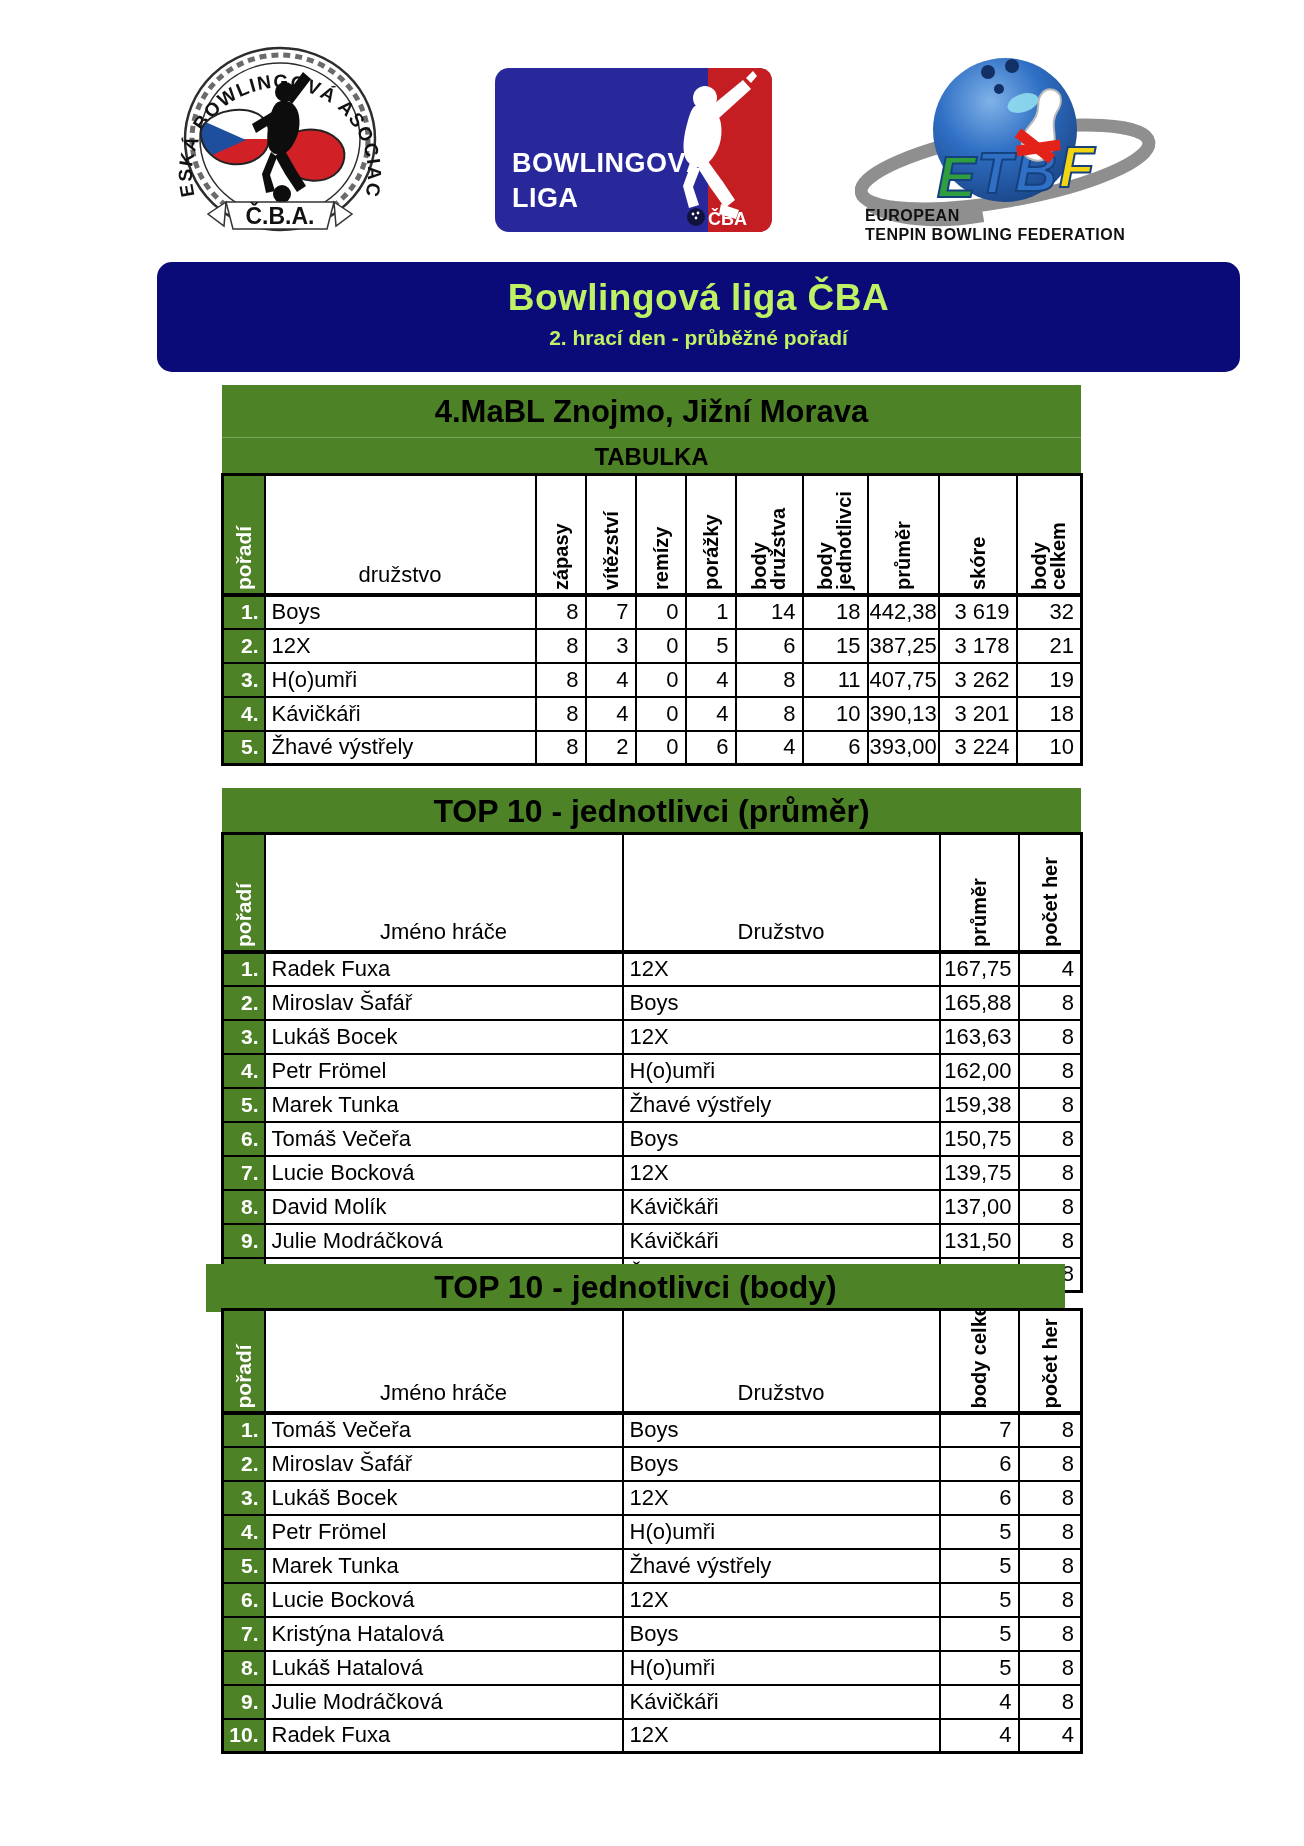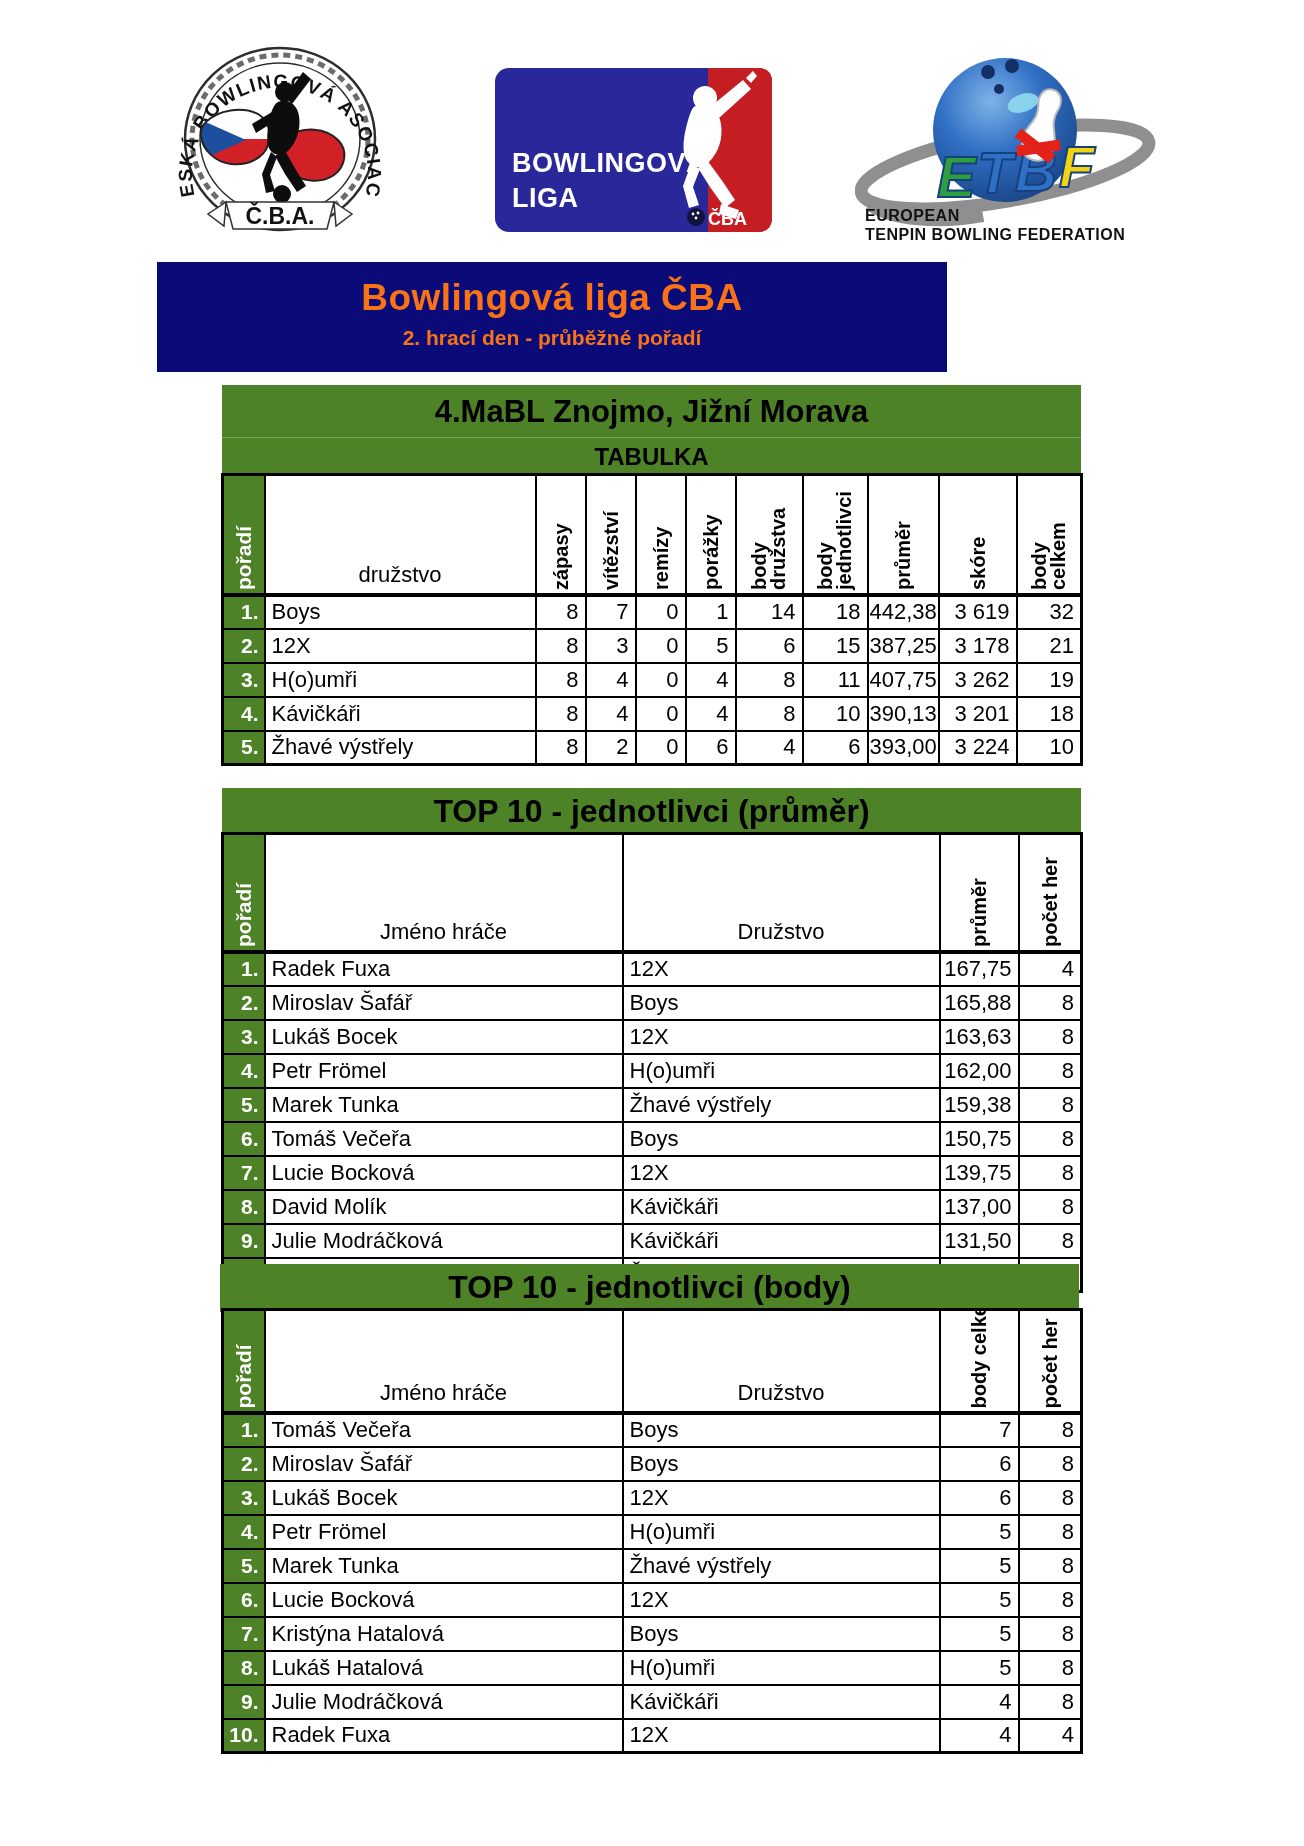--- a/index.html
+++ b/index.html
@@ -5,22 +5,22 @@
   html,body { margin:0; padding:0; background:#ffffff; }
   .page {
     position:relative; width:1304px; height:1846px; background:#fff;
     font-family:"Liberation Sans","DejaVu Sans",sans-serif; color:#000;
     overflow:hidden;
   }
   .abs { position:absolute; }
 
   
   .banner {
-    left:157px; top:262px; width:790px; height:110px;
-    background:var(--blue,#0a0a78); color:#f97316; text-align:center;
+    left:157px; top:262px; width:1083px; height:110px;
+    background:var(--blue,#0a0a78); color:#bef264; text-align:center;border-radius:15px;
   }
   .banner .t1 { font-size:37px; font-weight:bold; padding-top:15px; letter-spacing:0.5px; }
   .banner .t2 { font-size:21px; font-weight:bold; padding-top:7px; }
 
   
   .gtitle {
     width:859px; background:var(--green,#4e8227); color:#000000; text-align:center; font-weight:bold;
   }
   .gtitle .l1 { font-size:31px; padding:9px 0 7px; }
   .gtitle .l2 { font-size:24px; padding:5px 0 9px; border-top:1px solid rgba(255,255,255,0.25); }
@@ -382,21 +382,21 @@
         <tr>
           <td class="rank">10.</td>
           <td class="text">Dan Sýkora</td>
           <td class="text">Žhavé výstřely</td>
           <td class="num">126,88</td>
           <td class="num">8</td>
         </tr>
       </tbody>
   </table>
 
-  <div class="abs gtitle single" style="left:220px; top:1264px;">
+  <div class="abs gtitle single" style="left:206px; top:1264px;">
     <span>TOP 10 - jednotlivci (body)</span>
   </div>
 
   <table class="abs t3" style="left:221px; top:1308px;">
     <colgroup>
       <col style="width:42px">
         <col style="width:358px">
         <col style="width:317px">
         <col style="width:79px">
         <col style="width:63px">

